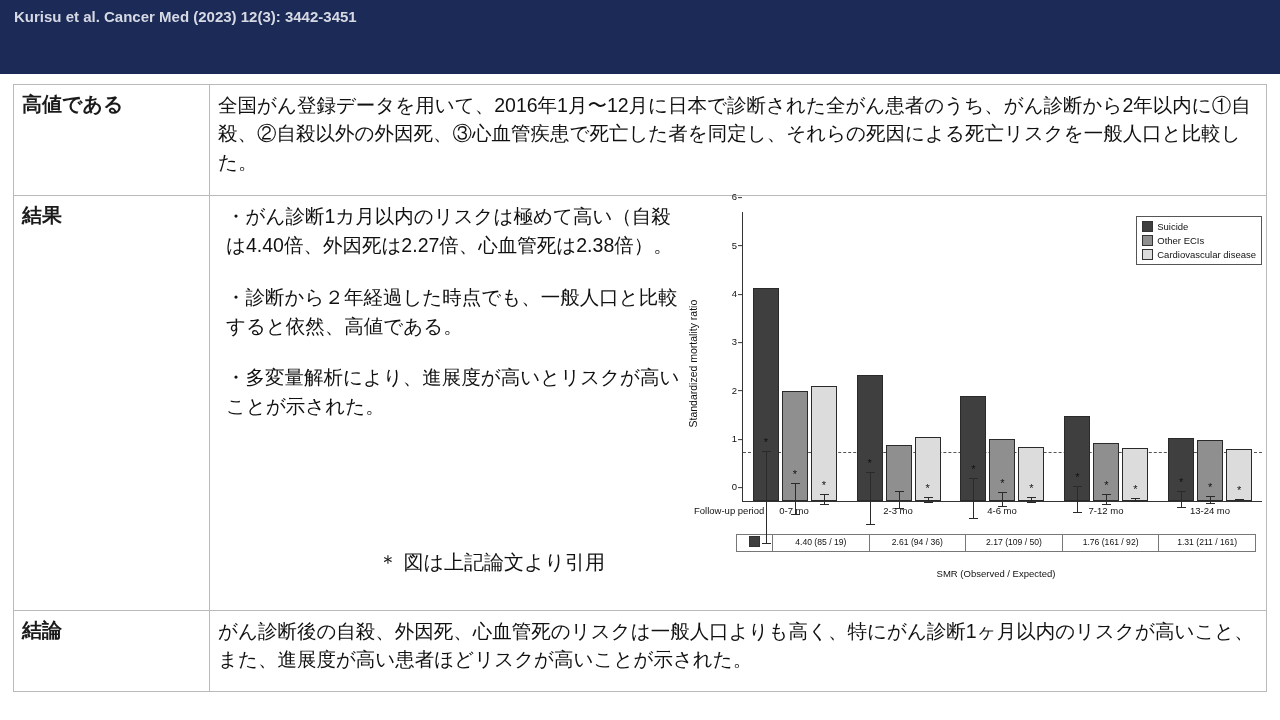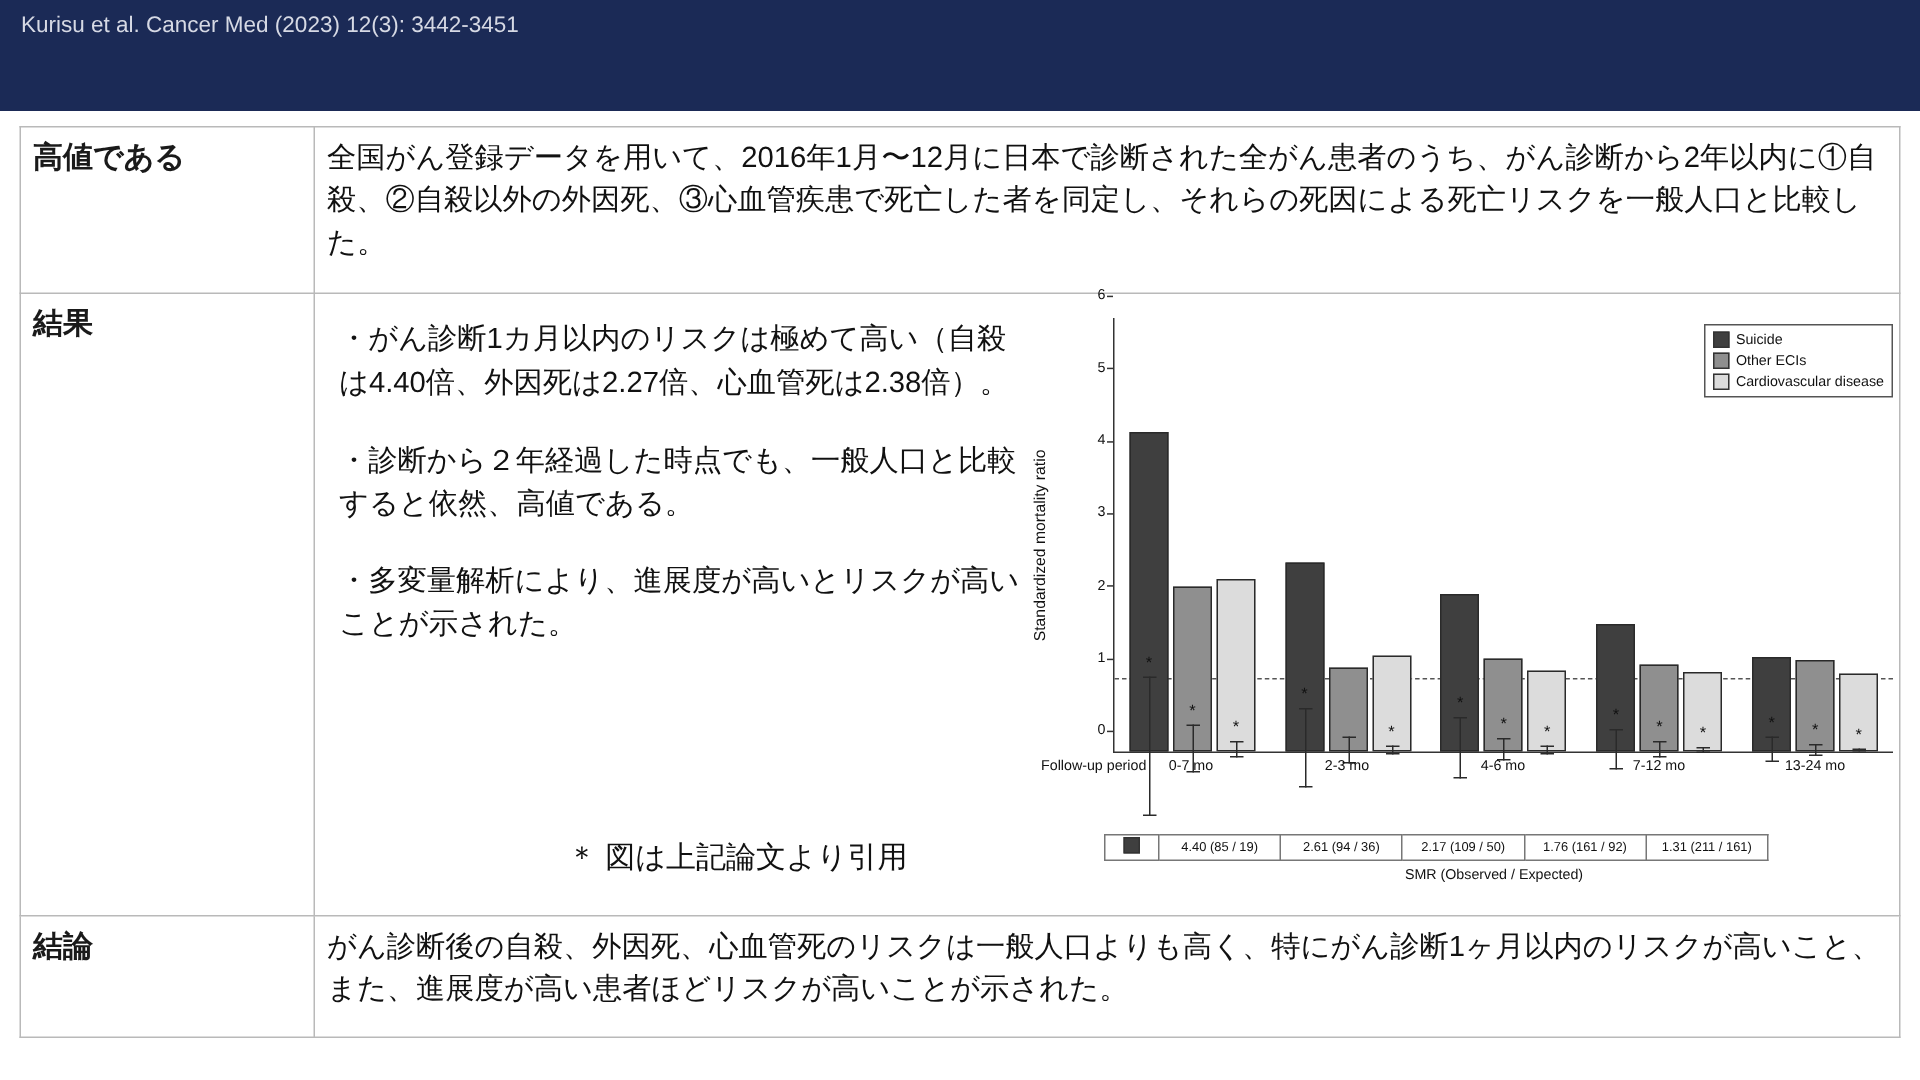--- a/index.html
+++ b/index.html
@@ -32,20 +32,21 @@
     font-weight: bold;
     line-height: 1.15;
     letter-spacing: -0.3px;
     white-space: nowrap;
   }
   .header-citation {
     font-size: 15px;
     color: #d6d9e4;
     margin-top: 2px;
     white-space: nowrap;
+    font-weight: bold;
   }
   
   table.main {
     width: 1254px;
     margin: 10px 13px 0 13px;
     border-collapse: collapse;
     table-layout: fixed;
   }
   table.main td {
     border: 1px solid #b9b9b9;
@@ -77,21 +78,21 @@
   }
   .result-text {
     width: 460px;
     flex: 0 0 460px;
     font-size: 19.5px;
     line-height: 1.5;
     position: relative;
     padding-left: 8px;
   }
   .result-text p {
-    margin: 10px 0 22px 0;
+    margin: 0 0 22px 0;
   }
   .fig-credit {
     position: absolute;
     bottom: 4px;
     left: 160px;
     font-size: 20px;
     white-space: nowrap;
   }
   .figure {
     flex: 1 1 auto;
@@ -231,43 +232,43 @@
     position: absolute;
     left: -2px;
     top: 298px;
     font-size: 9.5px;
     color: #111;
     white-space: nowrap;
   }
   
   table.smr {
     margin-left: 46px;
-    margin-top: 24px;
-    width: 443px;
+    margin-top: 2px;
+    width: 520px;
     border-collapse: collapse;
     table-layout: fixed;
   }
   table.smr td {
     border: 1px solid #777;
     font-size: 8.6px;
     text-align: center;
     padding: 1px 0;
     color: #111;
     height: 12px;
   }
   table.smr td.sw { width: 36px; }
   .sw-box {
     width: 9px; height: 9px; border: 1px solid #333; display: inline-block;
   }
   .smr-caption {
     margin-left: 46px;
     width: 520px;
     text-align: center;
     font-size: 9.5px;
-    margin-top: 3px;
+    margin-top: 15px;
     color: #111;
   }
 </style>
 </head>
 <body>
 
 <div class="slide">
 
   <div class="header">
     <div class="header-citation">Kurisu et al. Cancer Med (2023) 12(3): 3442-3451</div>

